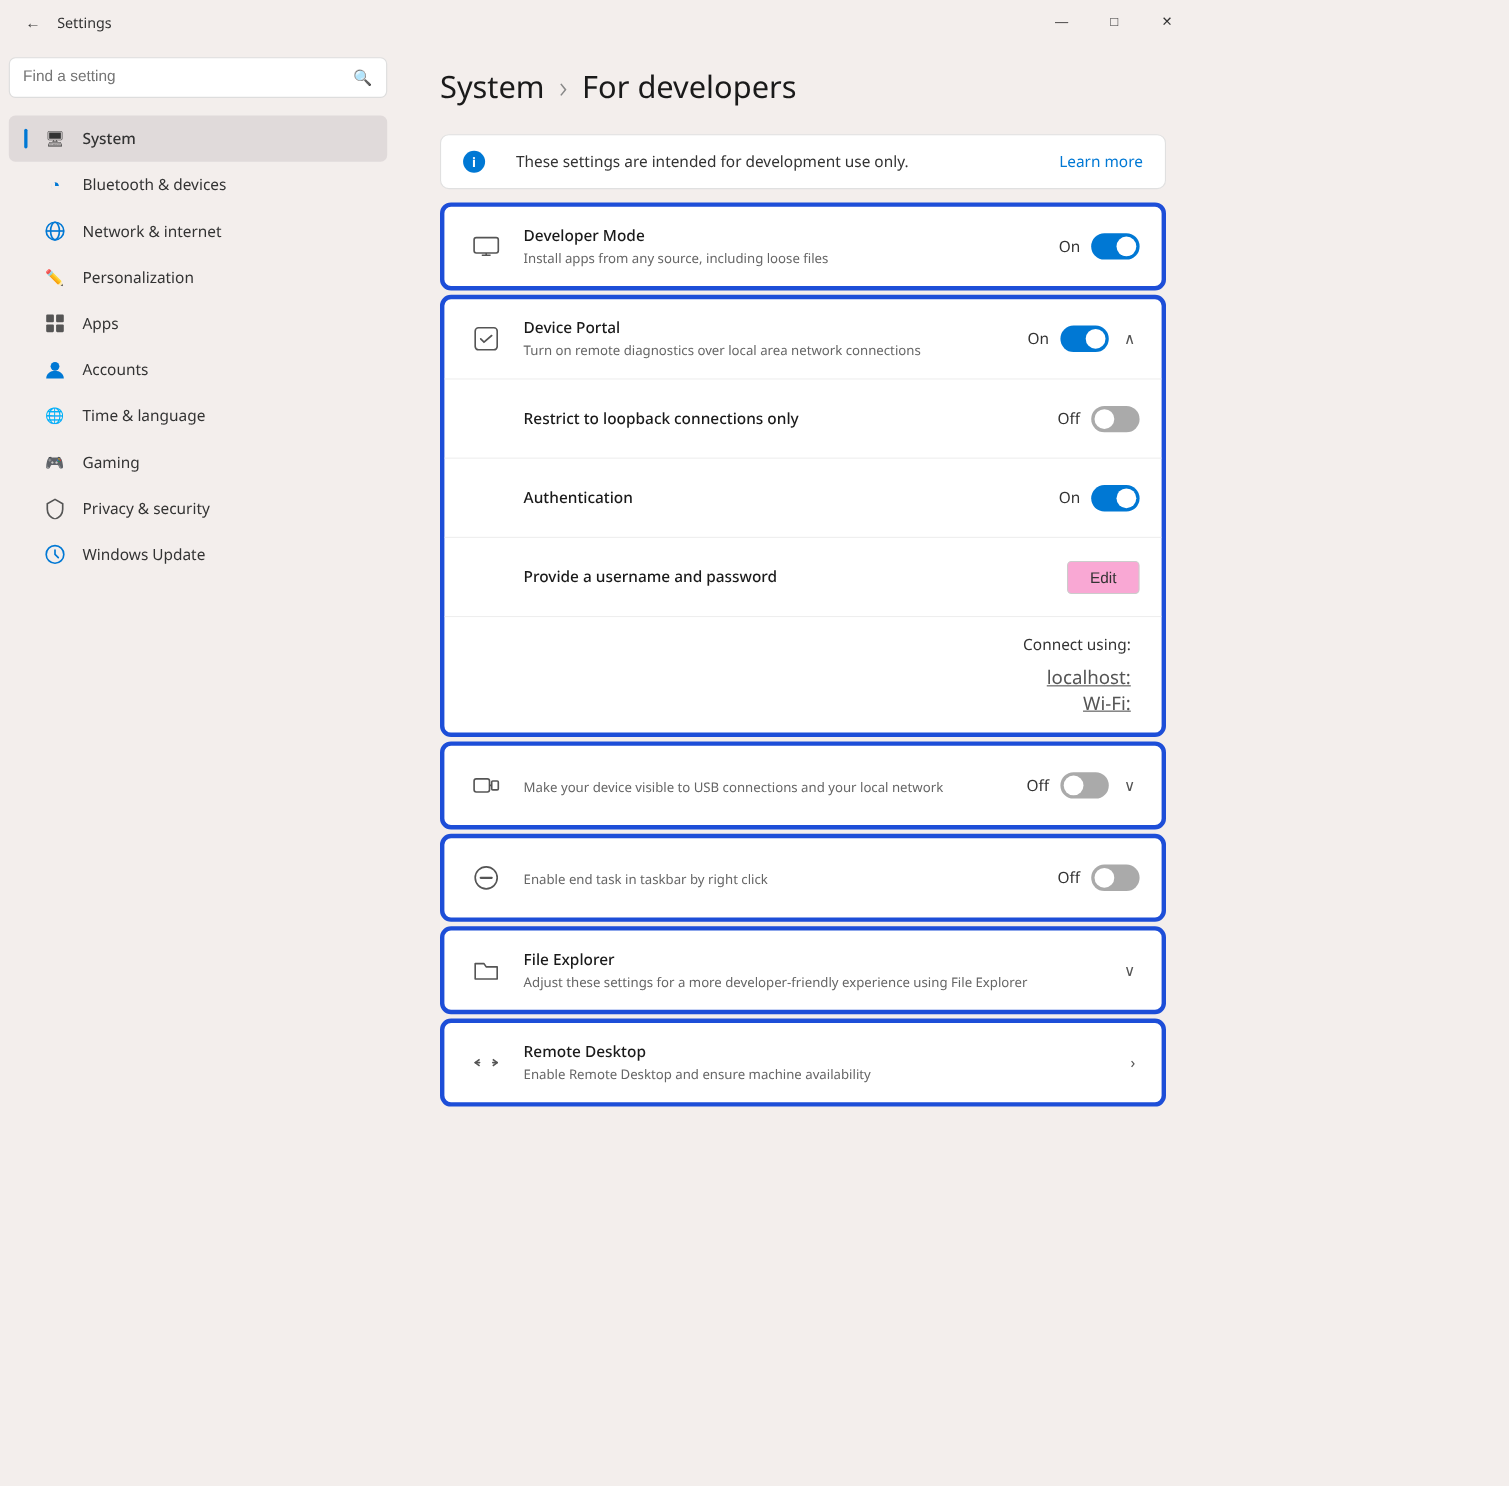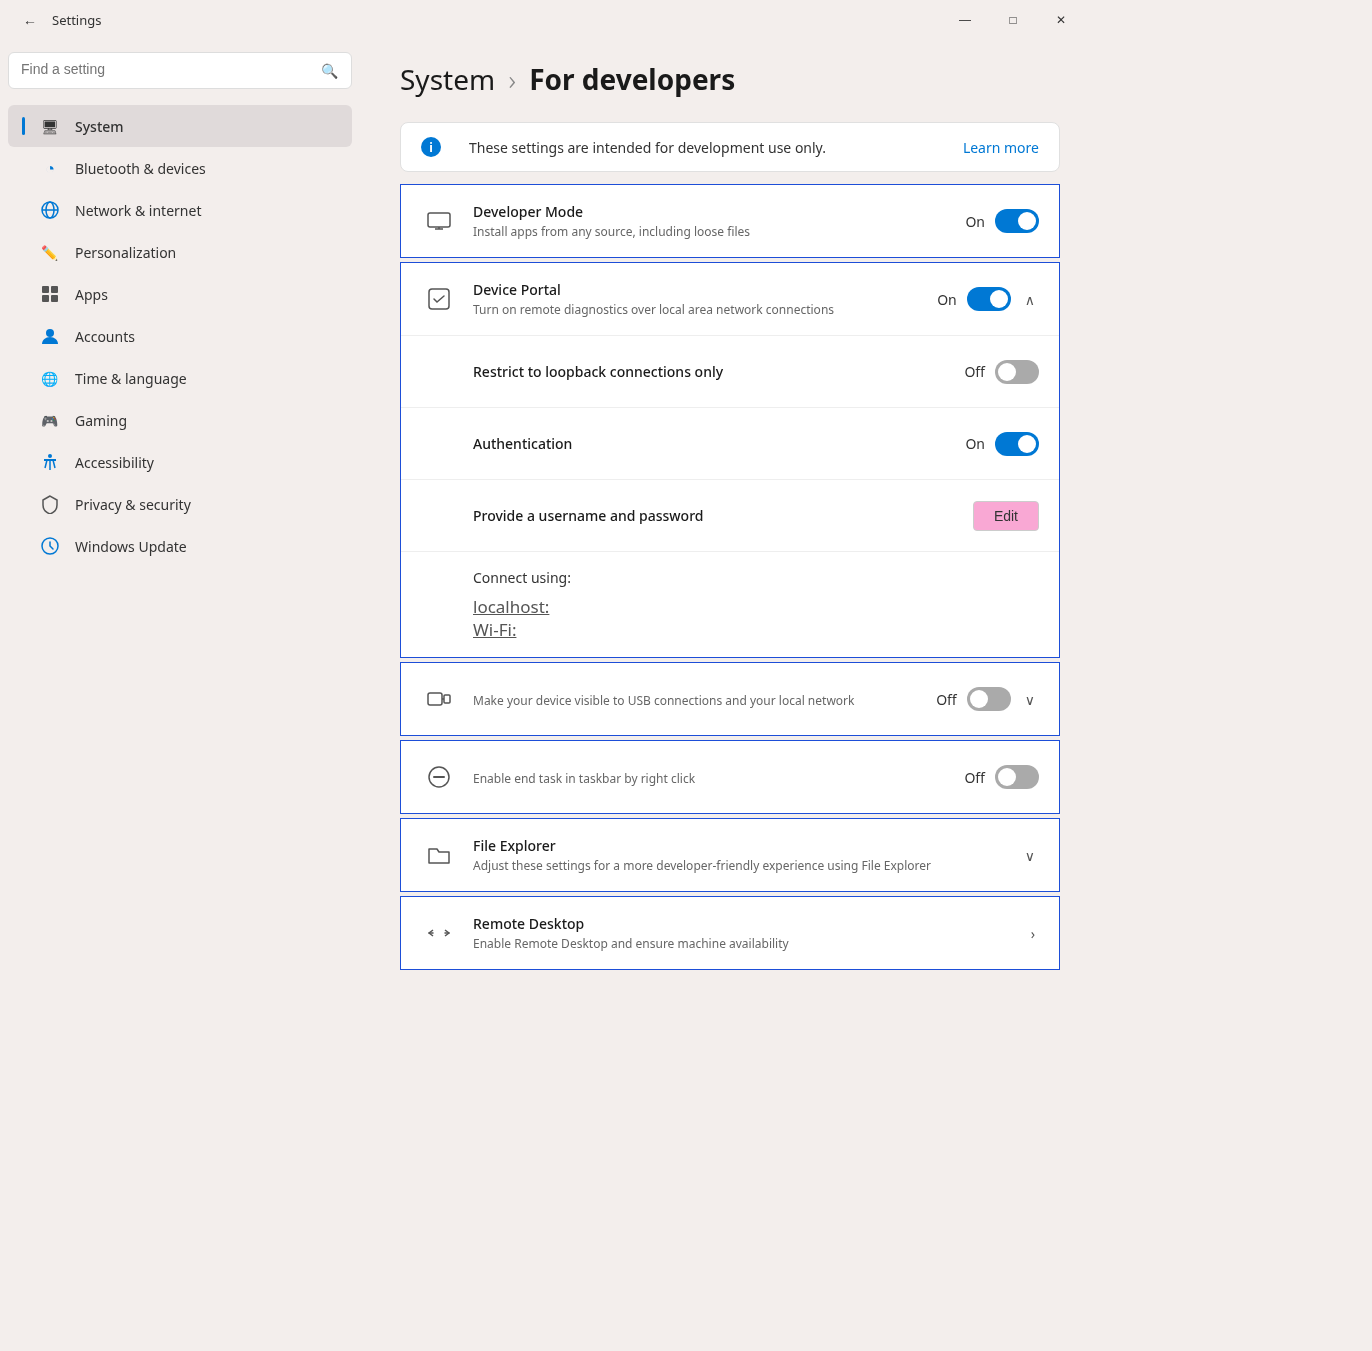--- a/index.html
+++ b/index.html
@@ -109,21 +109,21 @@
       overflow-y: auto;
       padding: 0 40px 40px 40px;
     }
     .page-heading {
       font-size: 28px;
       font-weight: 400;
       margin-bottom: 24px;
       color: #1a1a1a;
       padding-top: 20px;
     }
-    .page-heading strong { font-weight: 700; }
+    .page-heading strong { font-weight: 400; }
 
     
     .info-banner {
       background: white;
       border: 1px solid #e0e0e0;
       border-radius: 8px;
       padding: 14px 20px;
       display: flex;
       align-items: center;
       gap: 12px;
@@ -138,22 +138,22 @@
       font-weight: bold;
       display: flex; align-items: center; justify-content: center;
       flex-shrink: 0;
     }
     .info-text { font-size: 14px; color: #333; flex: 1; margin-left: 16px; }
     .learn-more { color: #0078d4; font-size: 14px; text-decoration: none; cursor: pointer; white-space: nowrap; }
 
     
     .setting-card {
       background: white;
-      border: 1px solid #1d4ed8;
-      border-radius: 0;
+      border: 4px solid #1d4ed8;
+      border-radius: 10px;
       margin-bottom: 4px;
       overflow: hidden;
     }
     .setting-row {
       display: flex;
       align-items: center;
       padding: 16px 20px;
       gap: 16px;
       min-height: 72px;
     }
@@ -221,22 +221,23 @@
       background: #f9a8d4;
       border-radius: 4px;
       padding: 6px 20px;
       font-size: 14px;
       cursor: pointer;
       color: #333;
     }
 
     
     .connect-section {
-      padding: 16px 16px 16px 72px;
+      padding: 16px 28px 16px 72px;
       border-top: 1px solid #eee;
+      text-align: right;
     }
     .connect-label { font-size: 14px; color: #333; margin-bottom: 8px; }
     .connect-item { font-size: 17px; color: #555; text-decoration: underline; }
 
     
     .content::-webkit-scrollbar { width: 8px; }
     .content::-webkit-scrollbar-track { background: transparent; }
     .content::-webkit-scrollbar-thumb { background: #ccc; border-radius: 4px; }
   </style>
 </head>
@@ -319,31 +320,20 @@
       <div class="nav-icon" style="color:#0078d4;">🌐</div>
       <span>Time &amp; language</span>
     </div>
 
     <div class="nav-item">
       <div style="width:3px;flex-shrink:0;"></div>
       <div class="nav-icon" style="color:#888;">🎮</div>
       <span>Gaming</span>
     </div>
 
-    <div class="nav-item">
-      <div style="width:3px;flex-shrink:0;"></div>
-      <div class="nav-icon" style="color:#0078d4;">
-        <svg width="20" height="20" viewBox="0 0 20 20">
-          <circle cx="10" cy="4" r="2" fill="#0078d4"></circle>
-          <line x1="4" y1="8" x2="16" y2="8" stroke="#0078d4" stroke-width="2"></line>
-          <path d="M7 8l-2 8M13 8l2 8M10 8v10" stroke="#0078d4" stroke-width="1.5" fill="none"></path>
-        </svg>
-      </div>
-      <span>Accessibility</span>
-    </div>
 
     <div class="nav-item">
       <div style="width:3px;flex-shrink:0;"></div>
       <div class="nav-icon" style="color:#555;">
         <svg width="20" height="20" viewBox="0 0 20 20">
           <path d="M10 2L3 6v5c0 4 3 7.5 7 9 4-1.5 7-5 7-9V6z" fill="none" stroke="#555" stroke-width="1.5"></path>
         </svg>
       </div>
       <span>Privacy &amp; security</span>
     </div>

